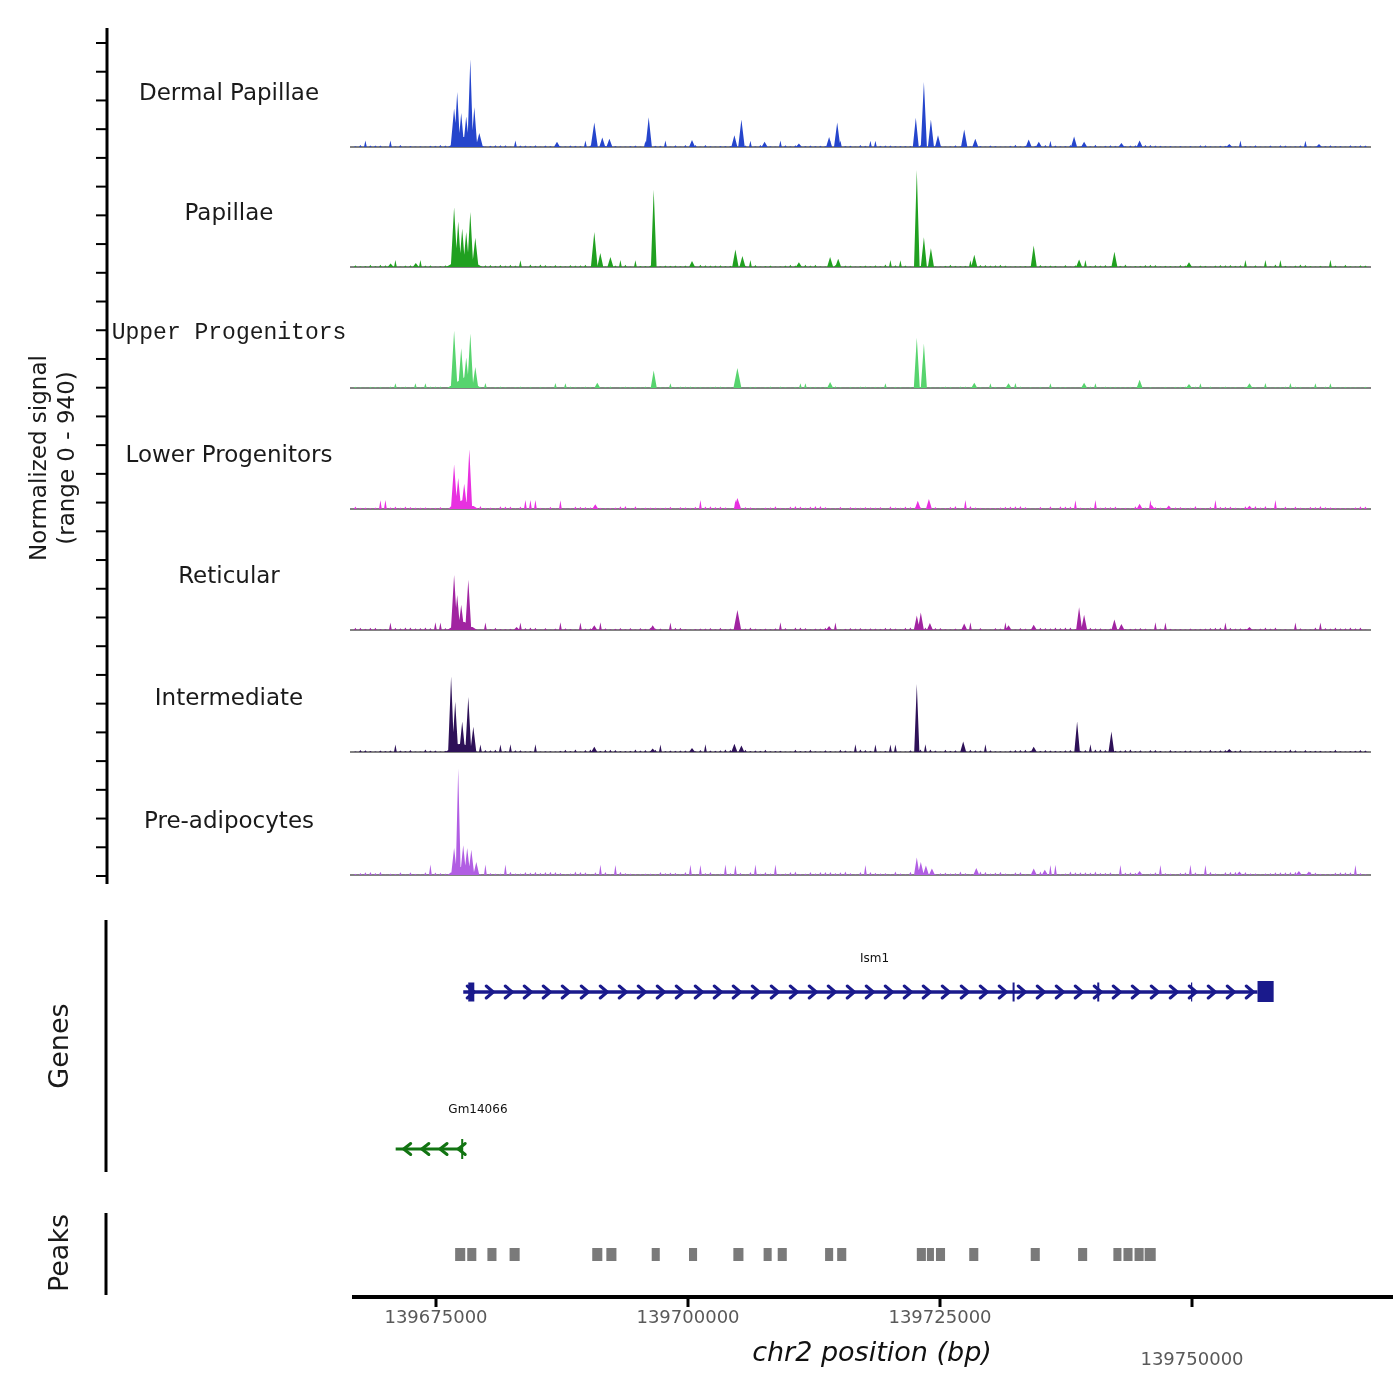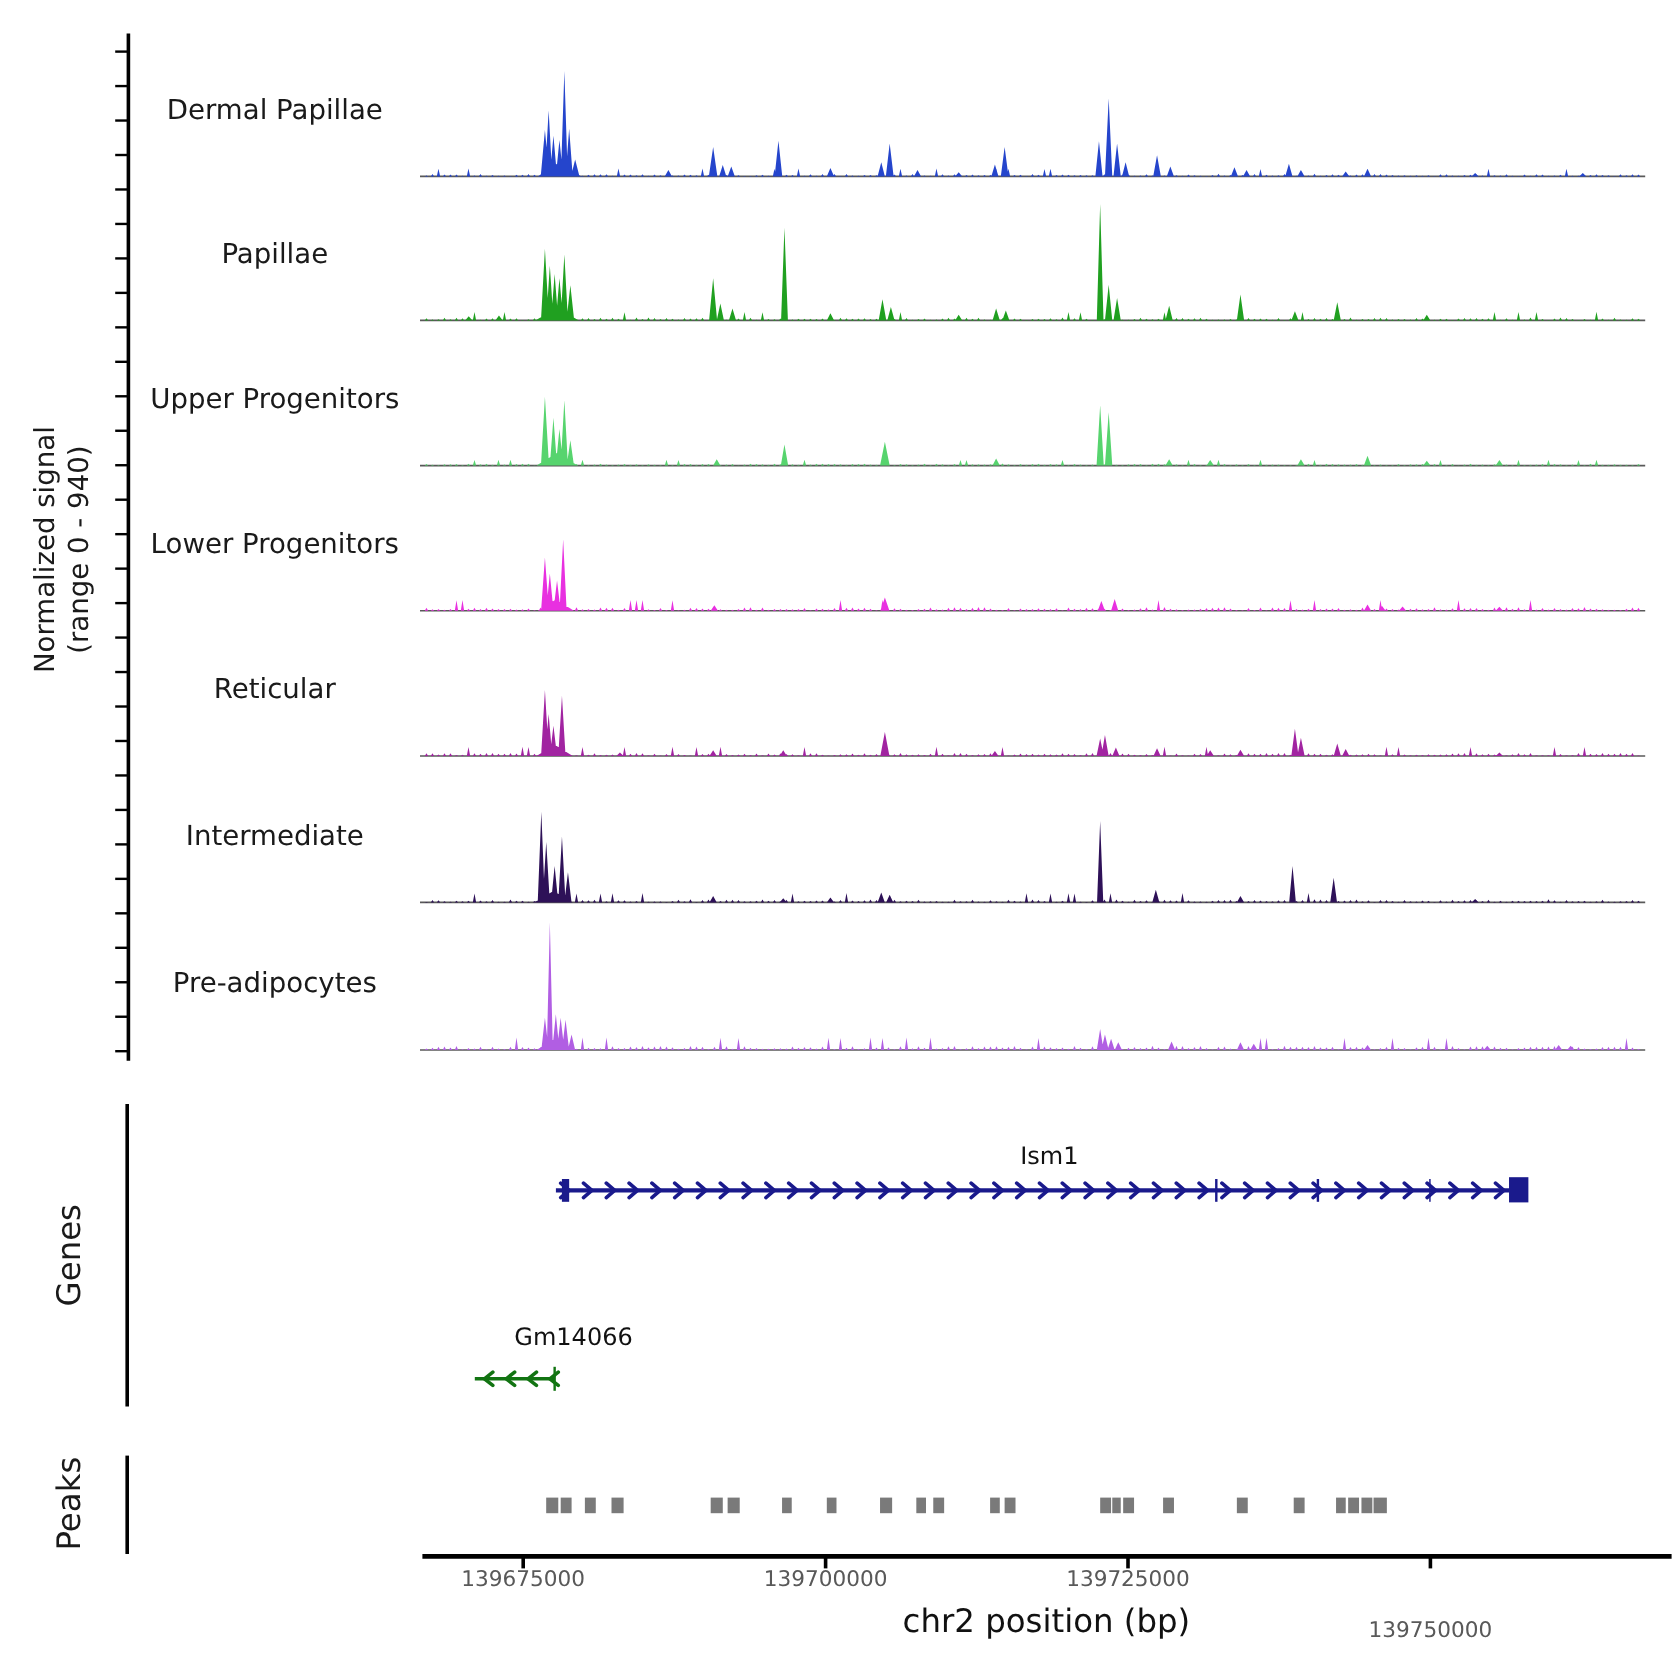--- a/index.html
+++ b/index.html
@@ -11,21 +11,21 @@
     position:absolute; transform:translate(-50%,-50%) rotate(-90deg);
     white-space:nowrap; color:#1a1a1a; text-align:center;
   }
   .ylab{ font-size:23px; line-height:1.2; }
   .seclab{ font-size:27px; }
   .track-label{
     position:absolute; left:110px; width:238px; height:30px;
     text-align:center; font-size:23px; color:#1a1a1a; line-height:30px;
   }
   .gene-label{
-    position:absolute; transform:translateX(-50%); font-size:20px; color:#111111;
+    position:absolute; transform:translateX(-50%); font-size:12px; color:#111111;
     white-space:nowrap;
   }
   .x-tick-label{
     position:absolute; transform:translateX(-50%); font-size:18px; color:#595959;
     white-space:nowrap;
   }
   .xaxis-title{
     position:absolute; transform:translateX(-50%); font-size:27px; color:#111111;
     white-space:nowrap;
   }
@@ -39,21 +39,21 @@
   <div class="rot ylab" style="left:53px; top:458px;">
     <div>Normalized signal</div>
     <div>(range 0 - 940)</div>
   </div>
   <div class="rot seclab" style="left:58px; top:1046px;">Genes</div>
   <div class="rot seclab" style="left:58px; top:1253px;">Peaks</div>
 
   <div id="track-labels">
       <div class="track-label" style="top: 77px;">Dermal Papillae</div>
       <div class="track-label" style="top: 197px;">Papillae</div>
-      <div class="track-label" style="top: 318px;">Upper Progenitors</div>
+      <div class="track-label" style="top: 318px; font-family: Liberation Mono, monospace;">Upper Progenitors</div>
       <div class="track-label" style="top: 439px;">Lower Progenitors</div>
       <div class="track-label" style="top: 560px;">Reticular</div>
       <div class="track-label" style="top: 682px;">Intermediate</div>
       <div class="track-label" style="top: 805px;">Pre-adipocytes</div>
     </div>
 
   <svg id="plot" width="1400" height="1400" viewBox="0 0 1400 1400">
       <line x1="107" y1="28" x2="107" y2="884" stroke="#000" stroke-width="3"></line>
       <line x1="96" y1="43" x2="107" y2="43" stroke="#000" stroke-width="2"></line>
       <line x1="96" y1="71.72413793103448" x2="107" y2="71.72413793103448" stroke="#000" stroke-width="2"></line>
@@ -145,14 +145,14 @@
       <div class="gene-label" style="left: 874.482px; top: 951px;">Ism1</div>
       <div class="gene-label" style="left: 429.952px; top: 1102px; margin-left: 48px;">Gm14066</div>
     </div>
 
   <div id="x-tick-labels">
       <div class="x-tick-label" style="left: 436px; top: 1306px;">139675000</div>
       <div class="x-tick-label" style="left: 688.001px; top: 1306px;">139700000</div>
       <div class="x-tick-label" style="left: 940.002px; top: 1306px;">139725000</div>
       <div class="x-tick-label" style="left: 1192px; top: 1348px;">139750000</div>
     </div>
-  <div class="xaxis-title" style="left:872px; top:1336px;">chr2 position (bp)</div>
+  <div class="xaxis-title" style="left:872px; top:1336px;font-style:italic;">chr2 position (bp)</div>
 </div>
 
 </body></html>

